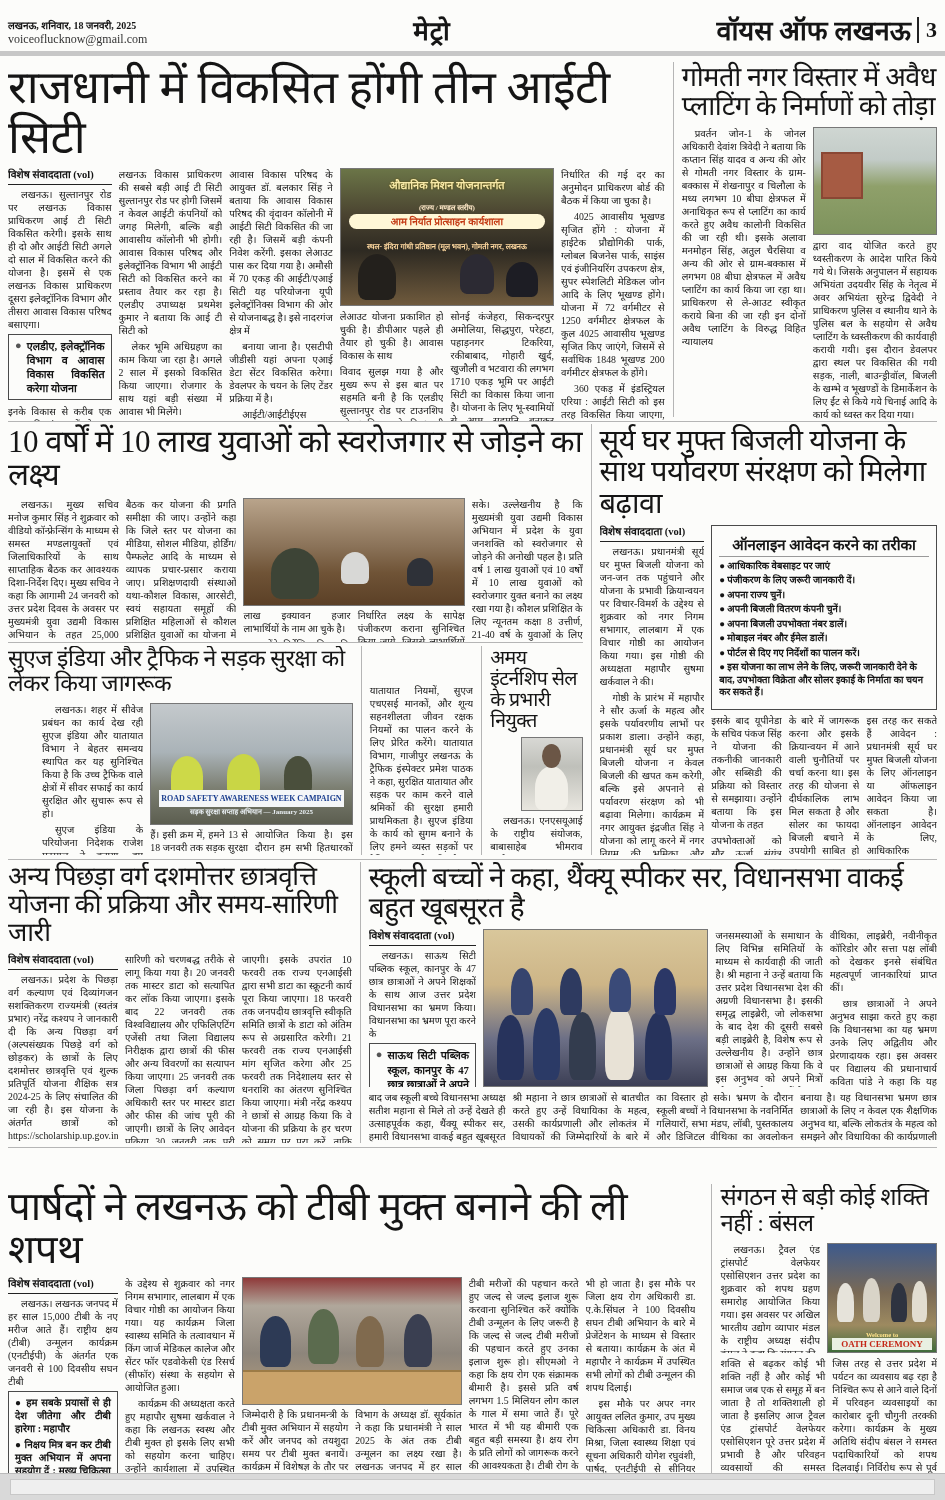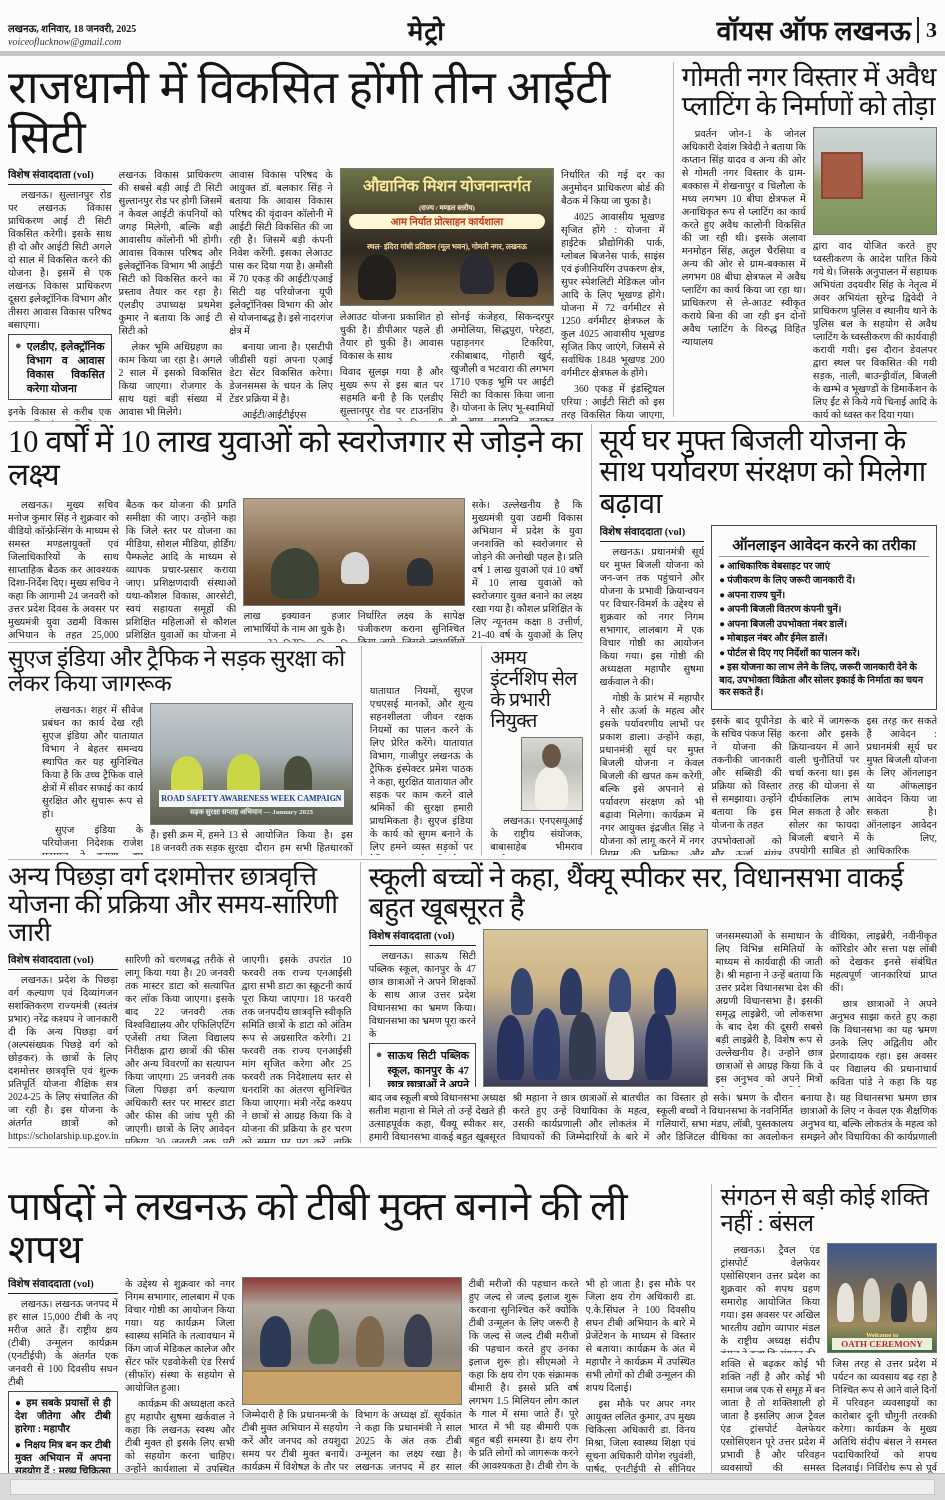--- a/index.html
+++ b/index.html
@@ -2,21 +2,21 @@
 <html lang="hi"><head>
 <meta charset="utf-8">
 <style>
   html,body{margin:0;padding:0;background:#e4e4e4;}
   .page{width:945px;height:1500px;margin:0 auto;background:#fcfcfa;color:#151515;
         font-family:"Liberation Serif","DejaVu Serif",serif;box-sizing:border-box;
         padding:4px 8px 0;overflow:hidden;position:relative;}
   
   .hdr{display:flex;align-items:flex-end;justify-content:space-between;height:44px;}
   .hdr-left{font-size:10px;font-weight:bold;line-height:1.3;}
-  .hdr-left .mail{font-weight:normal;font-size:10px;color:#333;font-style:italic;}
+  .hdr-left .mail{font-weight:normal;font-size:12px;color:#333;}
   .hdr-sec{font-size:26px;font-weight:800;letter-spacing:1px;}
   .hdr-right{display:flex;align-items:center;gap:6px;}
   .masthead{font-size:27px;font-weight:800;}
   .pageno{font-size:22px;font-weight:800;border-left:2px solid #222;padding-left:7px;}
   .hdr-rule{height:5px;background:#c7c7c7;margin:3px -8px 4px;}
   
   .band{overflow:hidden;box-sizing:border-box;border-bottom:1px solid #b5b5b5;padding:2px 0 4px;}
   .cols{display:grid;gap:7px;}
   .bodytxt{font-size:9.8px;line-height:13px;text-align:justify;}
   .bodytxt p{margin:0 0 3px;text-indent:13px;}
@@ -30,21 +30,21 @@
   .h-sm{font-size:23px;}
   .h-xs{font-size:19.5px;}
   .hbox{border:1.5px solid #4a4a4a;padding:4px 6px;margin:3px 0 5px;font-weight:bold;
         font-size:10.8px;line-height:1.3;display:flex;gap:5px;text-indent:0;}
   .hbox .dot{color:#555;font-size:11px;line-height:1.2;}
   .vsep{border-left:1px solid #b5b5b5;padding-left:8px;}
   
   .photo{position:relative;overflow:hidden;border:1px solid #777;box-sizing:border-box;}
   .ph-banner{position:absolute;left:4%;right:4%;text-align:center;font-weight:bold;}
   .p-itcity{background:linear-gradient(180deg,#6b7547 0%,#4a4330 34%,#2e2a22 60%,#6f5a3d 100%);}
-  .p-itcity .b1{top:7%;color:#f7e9a8;font-size:16px;text-shadow:0 0 2px #5a4a00;}
+  .p-itcity .b1{top:7%;color:#f7e9a8;font-size:11px;text-shadow:0 0 2px #5a4a00;}
   .p-itcity .b2{top:24%;color:#ffe9c9;font-size:7px;}
   .p-itcity .b3{top:33%;background:#fff7d6;color:#c43b15;font-size:10px;border-radius:8px;padding:1px 2px;}
   .p-itcity .b4{top:52%;color:#ffd9a0;font-size:7.5px;}
   .p-gomti{background:linear-gradient(180deg,#cfd6d2 0%,#c2cbc7 30%,#8fa06a 55%,#7e935d 100%);}
   .p-gomti .bldg{position:absolute;left:6%;top:22%;width:34%;height:45%;background:#a65b43;
                  box-shadow:inset 0 0 0 2px #8a4734;}
   .p-meet{background:linear-gradient(180deg,#b9a48b 0%,#8a7258 45%,#6f5336 70%,#5b4026 100%);}
   .p-road{background:linear-gradient(180deg,#c4c9cc 0%,#aab3b8 40%,#7c7f72 70%,#5c5e50 100%);}
   .p-road .b1{bottom:14%;background:#f4f6f8;color:#1c3f8f;font-size:8px;padding:2px 1px;}
   .p-road .b2{bottom:4%;color:#e8eef2;font-size:7px;}
@@ -92,21 +92,21 @@
             <span>एलडीए, इलेक्ट्रॉनिक विभाग व आवास विकास विकसित करेगा योजना</span>
           </div>
           <p class="noind">इनके विकास से करीब एक लाख की संख्या में रोजगार सृजन होगा।</p>
         </div>
         <div style="overflow:hidden">
           <p class="noind">लखनऊ विकास प्राधिकरण की सबसे बड़ी आई टी सिटी सुल्तानपुर रोड पर होगी जिसमें न केवल आईटी कंपनियों को जगह मिलेगी, बल्कि बड़ी आवासीय कॉलोनी भी होगी। आवास विकास परिषद और इलेक्ट्रॉनिक विभाग भी आईटी सिटी को विकसित करने का प्रस्ताव तैयार कर रहा है। एलडीए उपाध्यक्ष प्रथमेश कुमार ने बताया कि आई टी सिटी को</p>
           <p>लेकर भूमि अधिग्रहण का काम किया जा रहा है। अगले 2 साल में इसको विकसित किया जाएगा। रोजगार के साथ यहां बड़ी संख्या में आवास भी मिलेंगे।</p>
         </div>
         <div style="overflow:hidden">
           <p class="noind">आवास विकास परिषद के आयुक्त डॉ. बलकार सिंह ने बताया कि आवास विकास परिषद की वृंदावन कॉलोनी में आईटी सिटी विकसित की जा रही है। जिसमें बड़ी कंपनी निवेश करेंगी. इसका लेआउट पास कर दिया गया है। अमौसी में 70 एकड़ की आईटी/एआई सिटी यह परियोजना यूपी इलेक्ट्रॉनिक्स विभाग की ओर से योजनाबद्ध है। इसे नादरगंज क्षेत्र में</p>
-          <p>बनाया जाना है। एसटीपी जीडीसी यहां अपना एआई डेटा सेंटर विकसित करेगा। डेजनसमस के चयन के लिए टेंडर प्रक्रिया में है।</p>
+          <p>बनाया जाना है। एसटीपी जीडीसी यहां अपना एआई डेटा सेंटर विकसित करेगा। डेवलपर के चयन के लिए टेंडर प्रक्रिया में है।</p>
           <p>आईटी/आईटीईएस कंपनियों के लिए 400 एकड़ जमीन आवंटित की जाएगी। वृन्दावन योजना में आईटी/एआई सिटी की योजना आवास विकास की ओर से वृन्दावन योजना के सेक्टर 15 और 16 के क्षेत्र में बनाई गई है।</p>
         </div>
         <div style="grid-column:span 2;display:flex;flex-direction:column;overflow:hidden">
           <div class="photo p-itcity" style="height:138px;flex:none;">
             <div class="ph-banner b1">औद्यानिक मिशन योजनान्तर्गत</div>
             <div class="ph-banner b2">(राज्य / मण्डल स्तरीय)</div>
             <div class="ph-banner b3">आम निर्यात प्रोत्साहन कार्यशाला</div>
             <div class="ph-banner b4">स्थल- इंदिरा गांधी प्रतिष्ठान (मूल भवन), गोमती नगर, लखनऊ</div>
             <div class="person" style="left:8%;bottom:4%;width:18%;height:34%;background:#23201c;"></div>
             <div class="person" style="left:56%;bottom:8%;width:16%;height:30%;background:#2c2a33;"></div>

